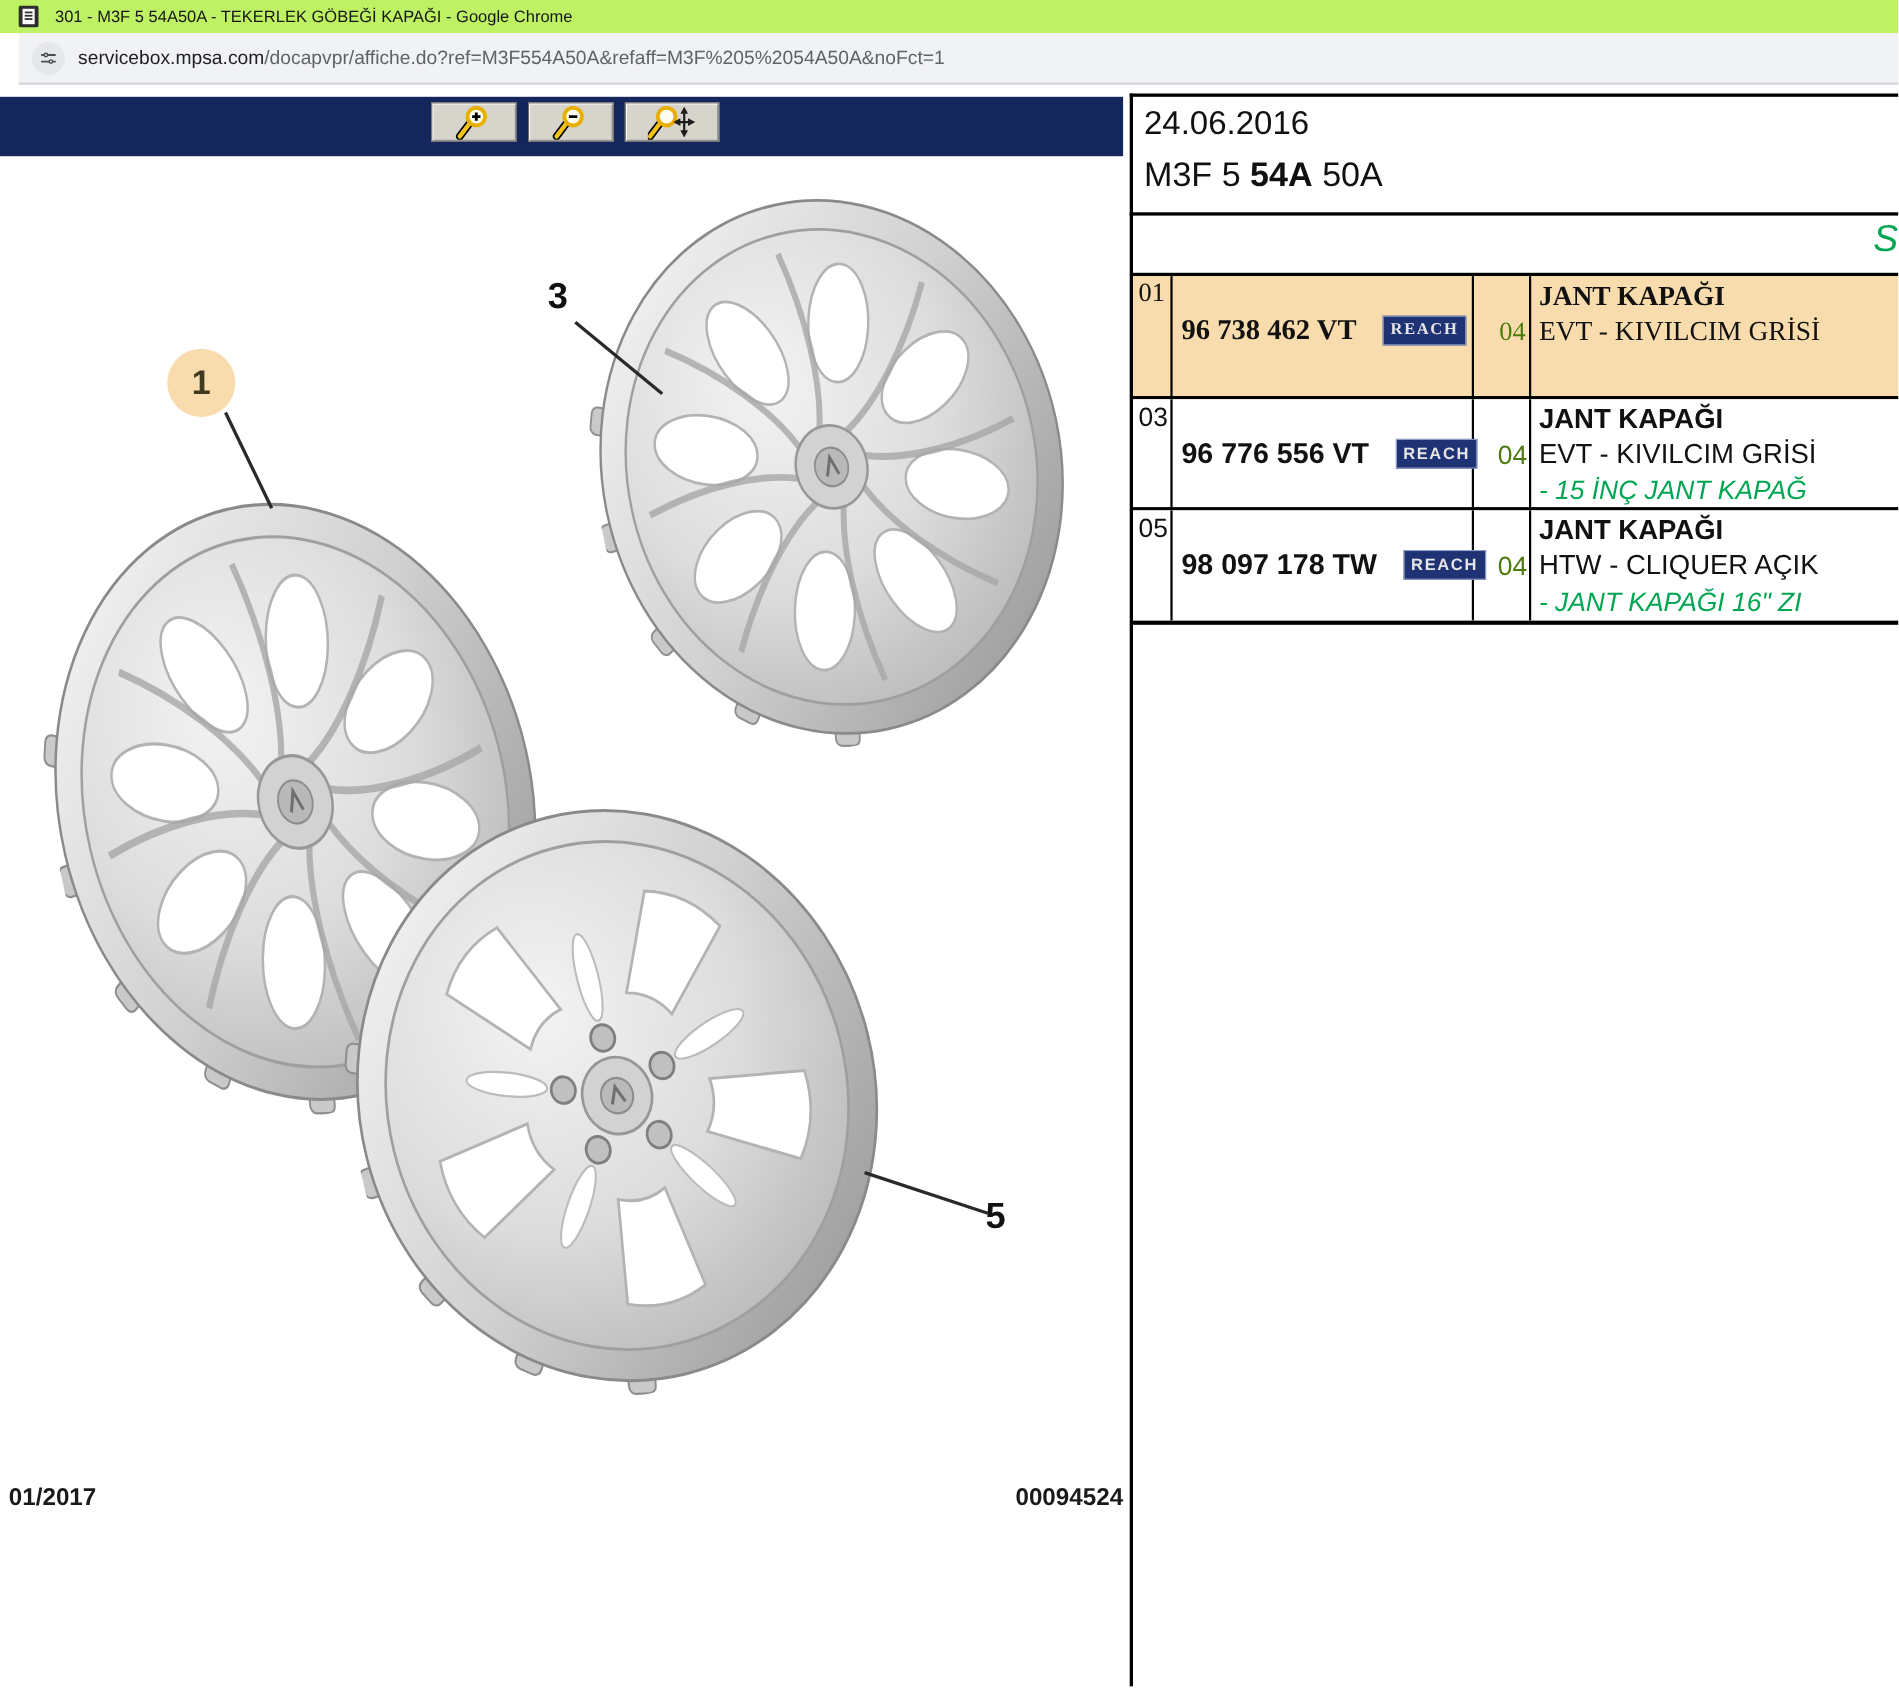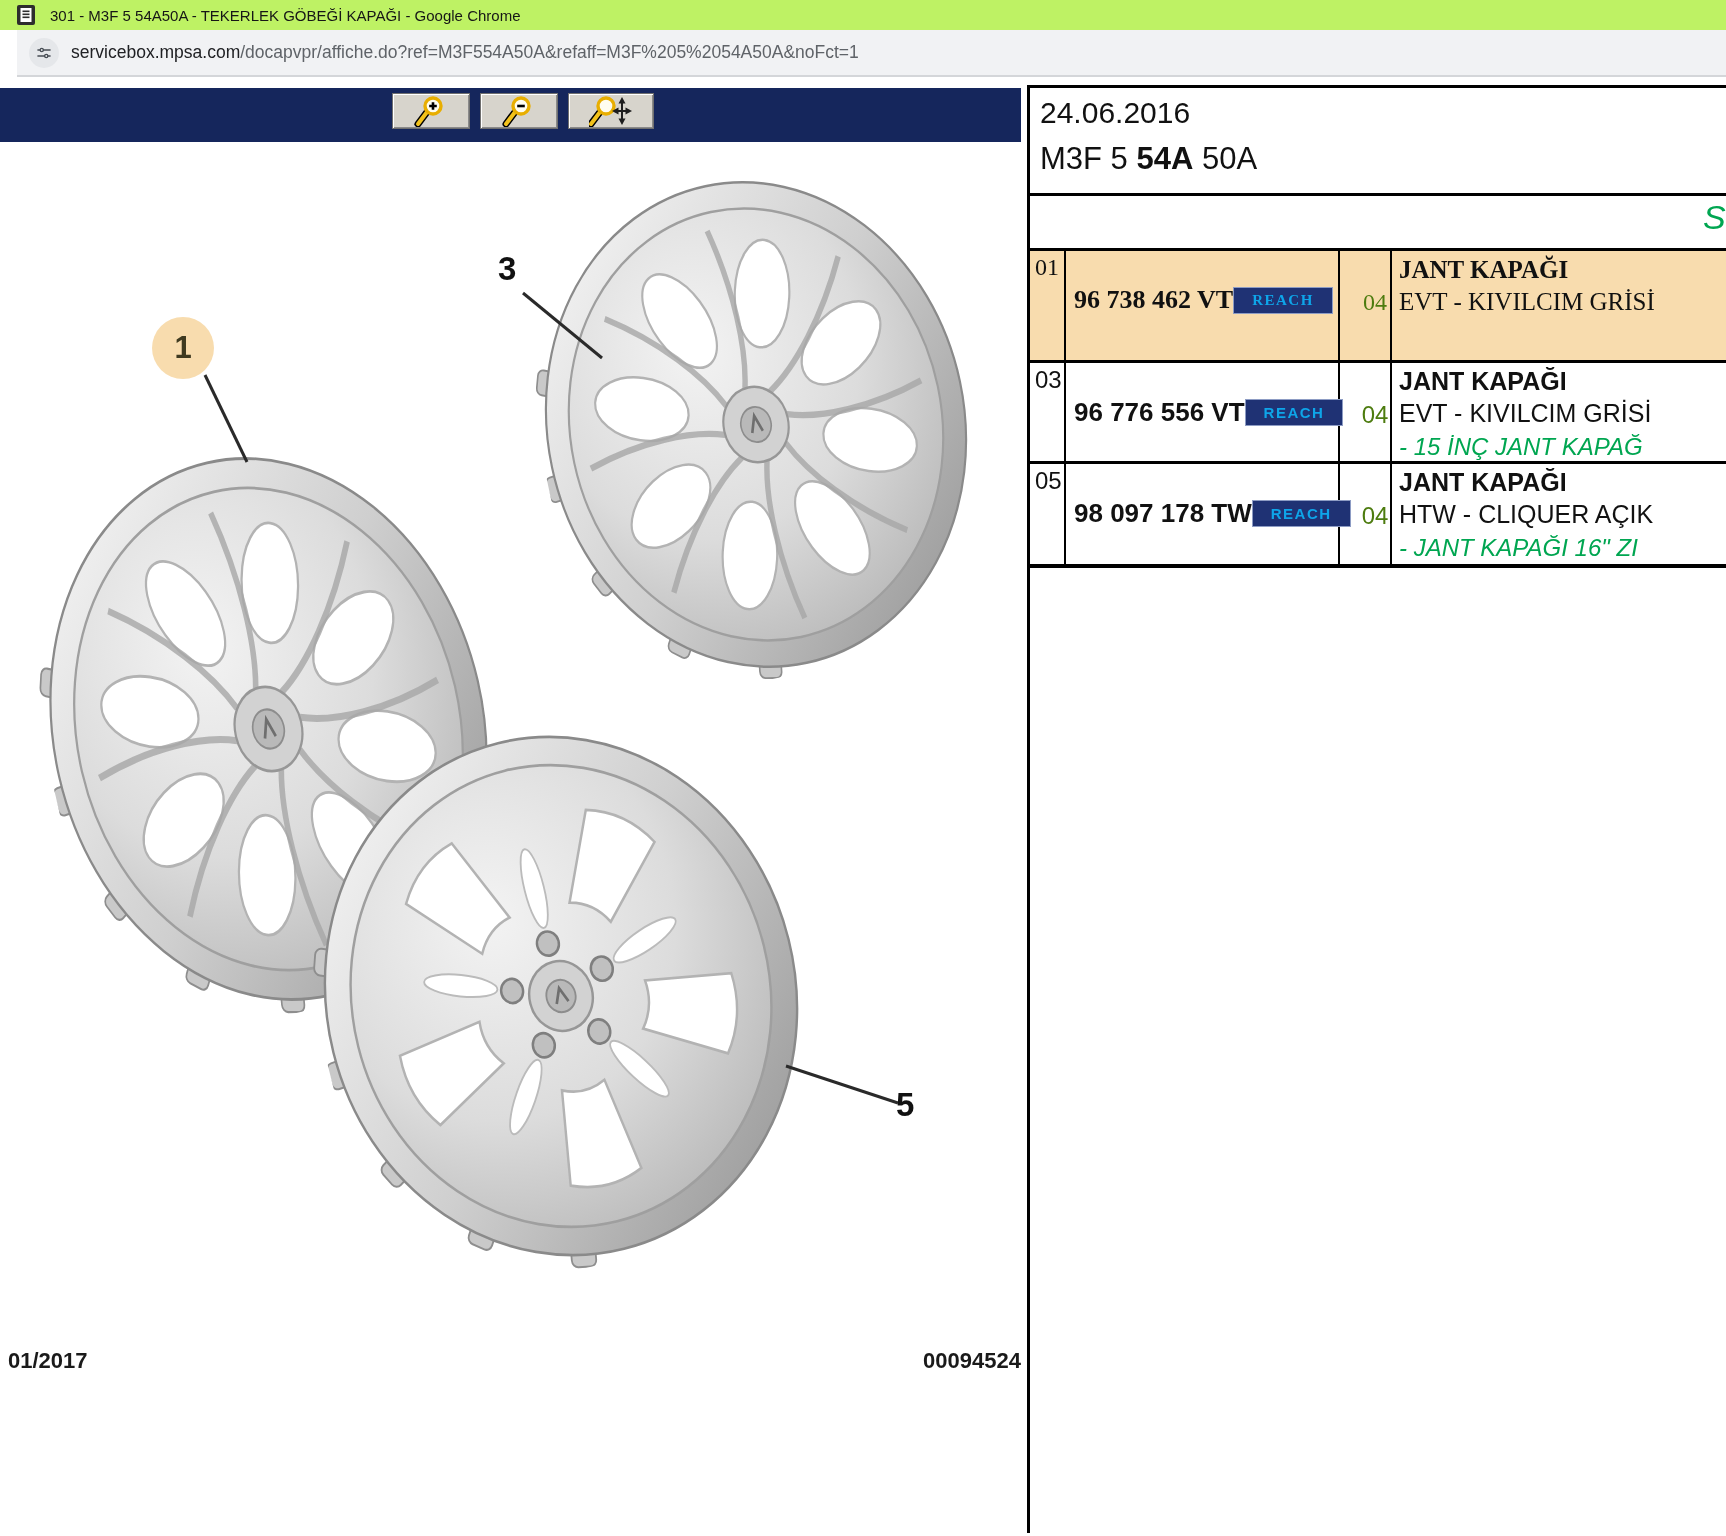--- a/index.html
+++ b/index.html
@@ -60,24 +60,24 @@
 
   .parts-table{position:absolute;left:1030px;top:248px;width:696px;
     border-top:3px solid #000;border-bottom:4px solid #000;}
   .prow{display:flex;border-bottom:3px solid #000;background:#fff;cursor:pointer;}
   .prow:last-child{border-bottom:none;}
   .prow.hl{background:var(--highlight,#f8dcae);font-family:Liberation Serif, serif;}
   .prow .c-num{width:36px;border-right:2px solid #000;font-size:24px;color:#111;
     padding:3px 0 0 5px;box-sizing:border-box;}
   .prow .c-part{width:274px;border-right:2px solid #000;box-sizing:border-box;
     padding:34px 6px 0 8px;}
-  .partline{display:flex;align-items:center;}
+  .partline{display:flex;align-items:center;gap:24px;}
   .part-no{font-size:26px;font-weight:bold;color:#111;white-space:nowrap;}
-  .badge{margin-left:auto;background:var(--badge_bg,#1f3274);color:#0ea5e9;font-size:15px;
-    font-weight:bold;letter-spacing:1.5px;padding:4px 18px;border:1px solid #8d9cc4;cursor:pointer;}
+  .badge{margin-left:auto;background:var(--badge_bg,#1f3274);color:#e5e5e5;font-size:15px;
+    font-weight:bold;letter-spacing:1.5px;padding:4px 6px;border:1px solid #8d9cc4;cursor:pointer;}
   .prow .c-qty{width:52px;border-right:2px solid #000;font-size:24px;color:#4d7c0f;
     padding-top:38px;text-align:center;box-sizing:border-box;padding-left:20px;}
   .prow .c-desc{flex:1;overflow:hidden;white-space:nowrap;padding:3px 16px 0 7px;}
   .d-title{font-size:25px;font-weight:bold;color:#111;line-height:31px;}
   .d-text{font-size:25px;color:#111;line-height:33px;}
   .d-note{font-size:24px;font-style:italic;color:var(--note_green,#00a651);line-height:33px;}
   .row1{height:109px;}
   .row2{height:98px;}
   .row3{height:100px;}
 </style>

